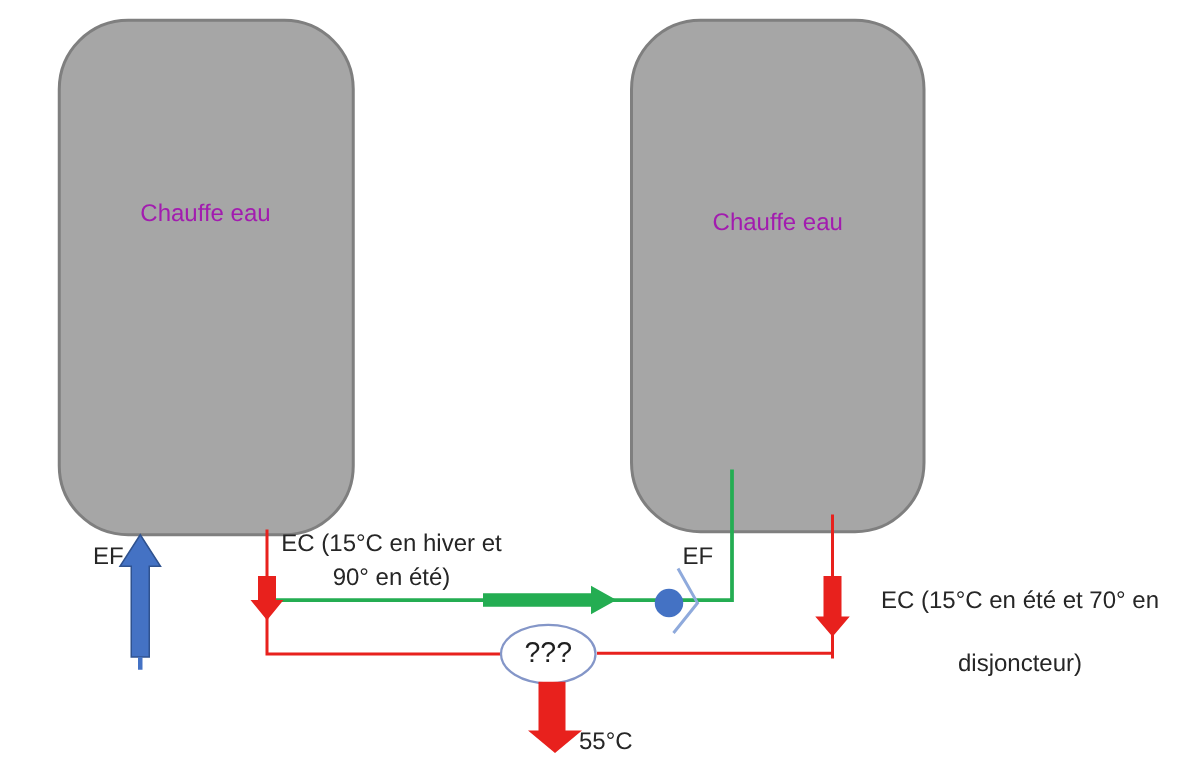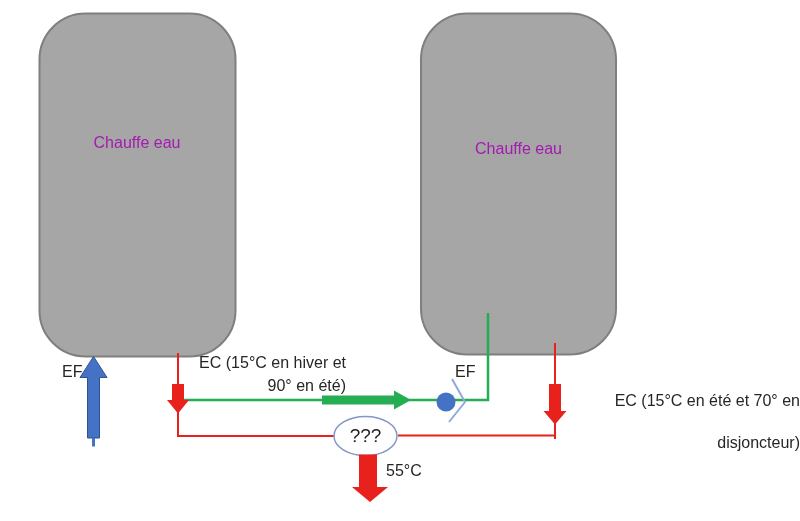--- a/index.html
+++ b/index.html
@@ -15,34 +15,34 @@
   .stage svg {
     position: absolute;
     left: 0; top: 0;
   }
   .lbl {
     position: absolute;
     font-size: 16px;
     line-height: 21px;
     white-space: nowrap;
   }
-  .lbl.block { white-space: normal; text-align: right; }
+  .lbl.block { white-space: normal; text-align: center; }
   .tank-label {
     position: absolute;
     text-align: center;
     font-size: 16px;
     line-height: 23px;
     color: #a21caf;
   }
   .tank-label span { display: block; }
   .ec-left   { left: 176px; top: 352px; width: 170px; line-height: 22.5px; }
   .ec-right  { left: 560px; top: 358px; width: 240px; line-height: 21px; margin-top: 32px; }
   .ef-left   { left: 62px;  top: 361px; }
   .ef-right  { left: 455px; top: 361px; }
-  .out-temp  { left: 386px; top: 460px; }
+  .out-temp  { left: 386px; top: 484px; }
   .mixer-q   {
     left: 334px; top: 425px; width: 63px;
     text-align: center; font-size: 19px; line-height: 22px;
     color: #1f1f1f;
   }
   .solar-label    { left: 39px;  top: 131px; width: 196px; }
   .electric-label { left: 421px; top: 137px; width: 195px; }
 </style>
 </head>
 <body>

